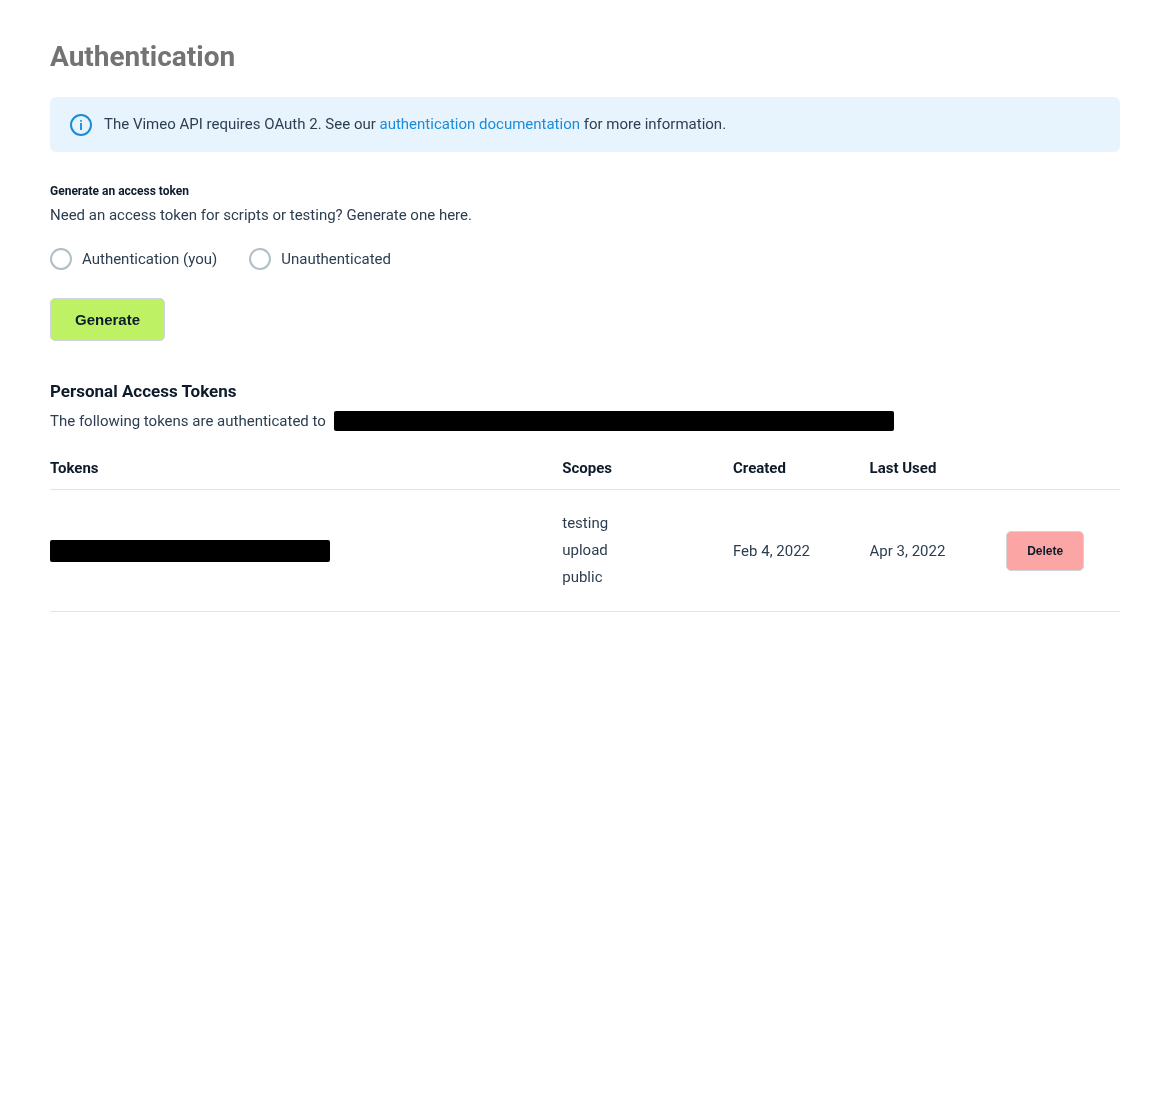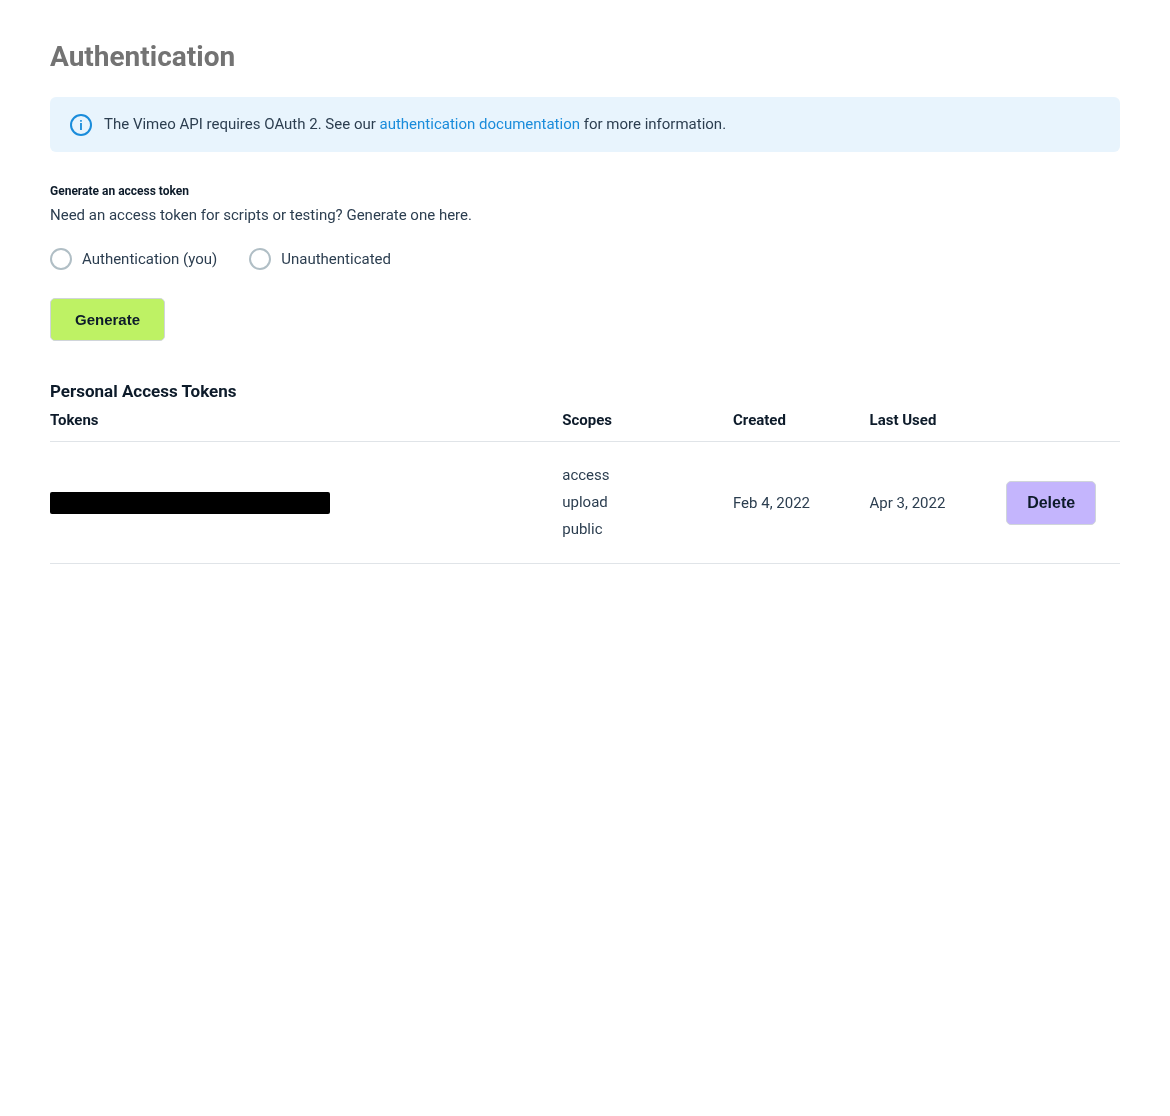--- a/index.html
+++ b/index.html
@@ -184,25 +184,25 @@
       border-radius: 2px;
       vertical-align: middle;
     }
 
     .scopes-cell {
       line-height: 1.8;
       color: #2c3e50;
     }
 
     .delete-btn {
-      background: #c4b5fd;
+      background: #fca5a5;
       border: 1px solid #d0d5da;
       border-radius: 5px;
       padding: 12px 20px;
-      font-size: 16px;
+      font-size: 12px;
       font-weight: 700;
       color: #0d1b2a;
       cursor: pointer;
     }
   </style>
 </head>
 <body>
 
 <h1 class="page-title">Authentication</h1>
 
@@ -229,38 +229,42 @@
       <span>Unauthenticated</span>
     </label>
   </div>
 
   <button class="generate-btn">Generate</button>
 </div>
 
 <div>
   <div class="personal-tokens-title">Personal Access Tokens</div>
 
+  <div class="tokens-description">
+    <span>The following tokens are authenticated to</span>
+    <span class="redacted-bar"></span>
+  </div>
 
   <table class="tokens-table">
     <thead>
       <tr>
         <th class="col-token">Tokens</th>
         <th class="col-scopes">Scopes</th>
         <th class="col-created">Created</th>
         <th class="col-lastused">Last Used</th>
         <th class="col-action"></th>
       </tr>
     </thead>
     <tbody>
       <tr class="token-row">
         <td>
           <span class="token-redacted"></span>
         </td>
         <td class="scopes-cell">
-          <div>access</div>
+          <div>testing</div>
           <div>upload</div>
           <div>public</div>
         </td>
         <td>Feb 4, 2022</td>
         <td>Apr 3, 2022</td>
         <td>
           <button class="delete-btn">Delete</button>
         </td>
       </tr>
     </tbody>

